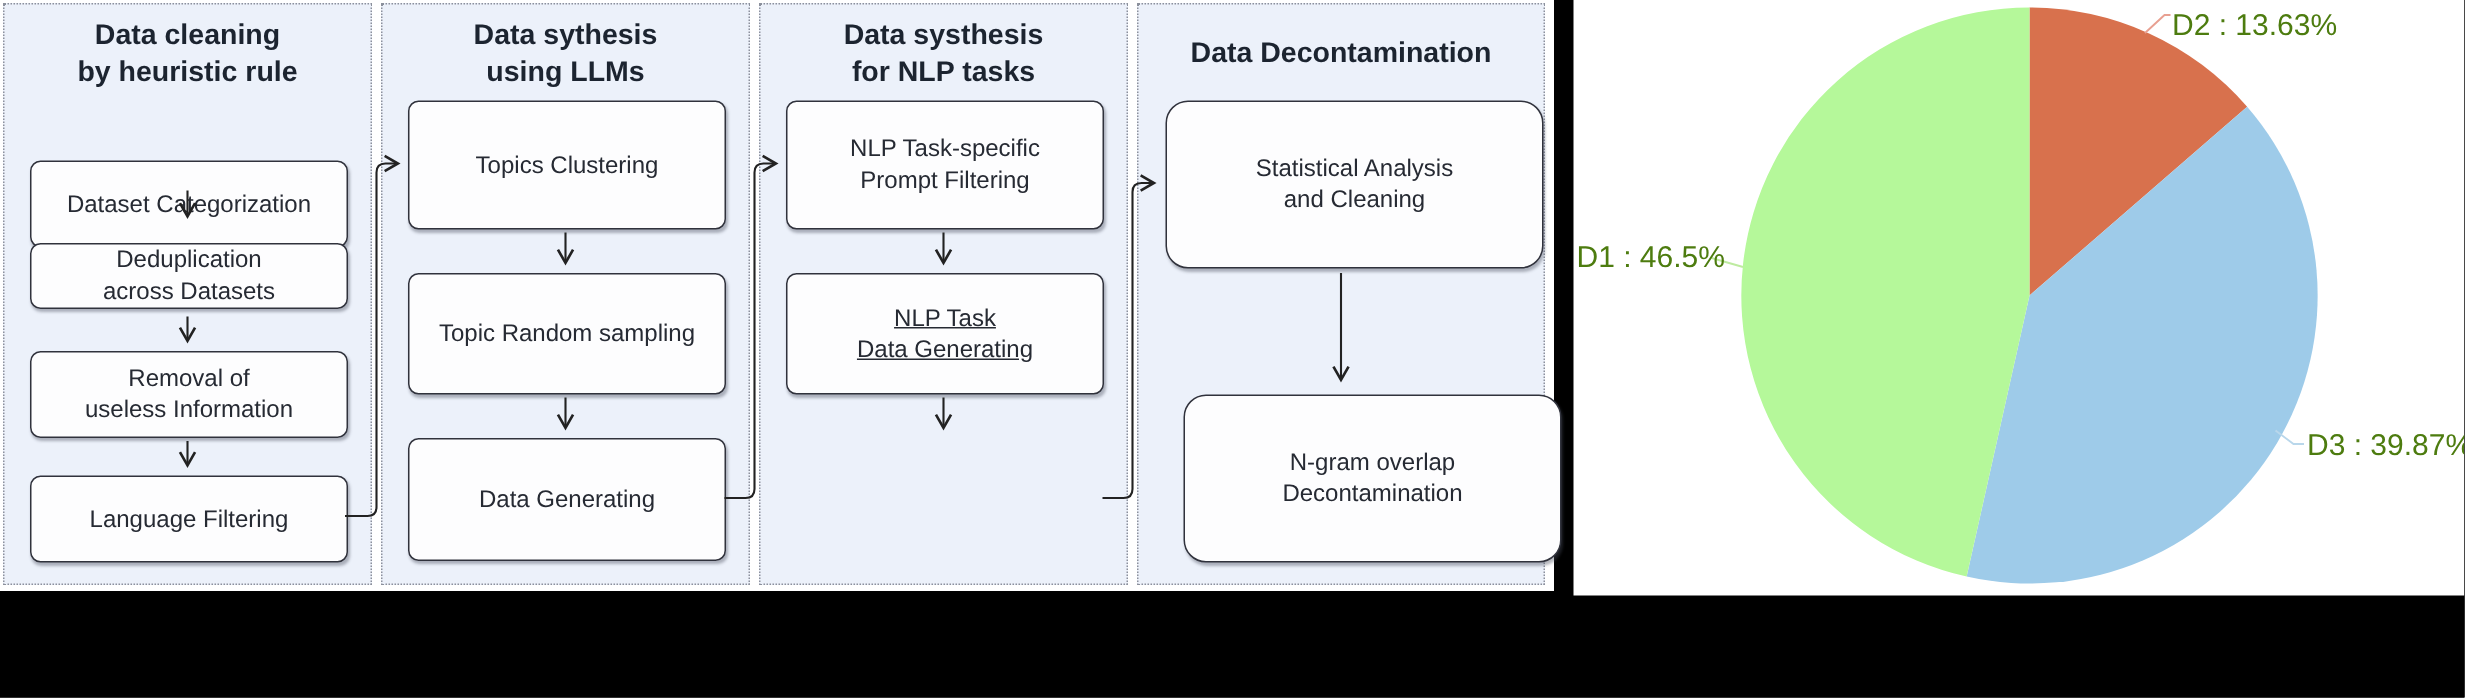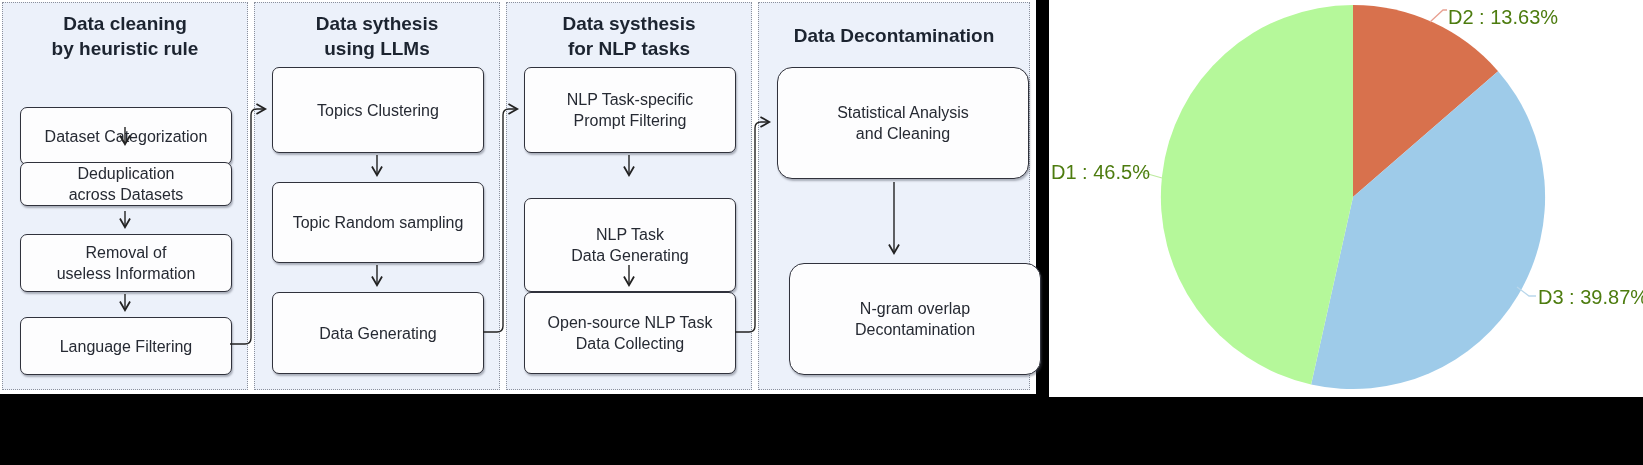--- a/index.html
+++ b/index.html
@@ -56,24 +56,22 @@
       <div class="fc-box" style="top:179px;height:81px;">Topic Random sampling</div>
       <div class="fc-box" style="top:64px;height:86px;">Topics Clustering</div>
       <div class="fc-box" style="top:289px;height:82px;">Data Generating</div>
     </div>
 
     <div class="panel p3">
       <div class="fc-title">Data systhesis
 for NLP tasks</div>
       <div class="fc-box" style="top:64px;height:86px;">NLP Task-specific
 Prompt Filtering</div>
-      <div class="fc-box" style="top:195px;height:94px;">NLP Task
+      <div class="fc-box" style="top:179px;height:81px;text-decoration:underline;">NLP Task
 Data Generating</div>
-      <div class="fc-box" style="top:289px;height:82px;">Open-source NLP Task
-Data Collecting</div>
     </div>
 
     <div class="panel p4">
       <div class="fc-title">Data Decontamination</div>
       <div class="fc-box" style="top:64px;height:112px;">Statistical Analysis
 and Cleaning</div>
       <div class="fc-box" style="top:260px;height:112px;margin-left:12px;">N-gram overlap
 Decontamination</div>
     </div>
 

